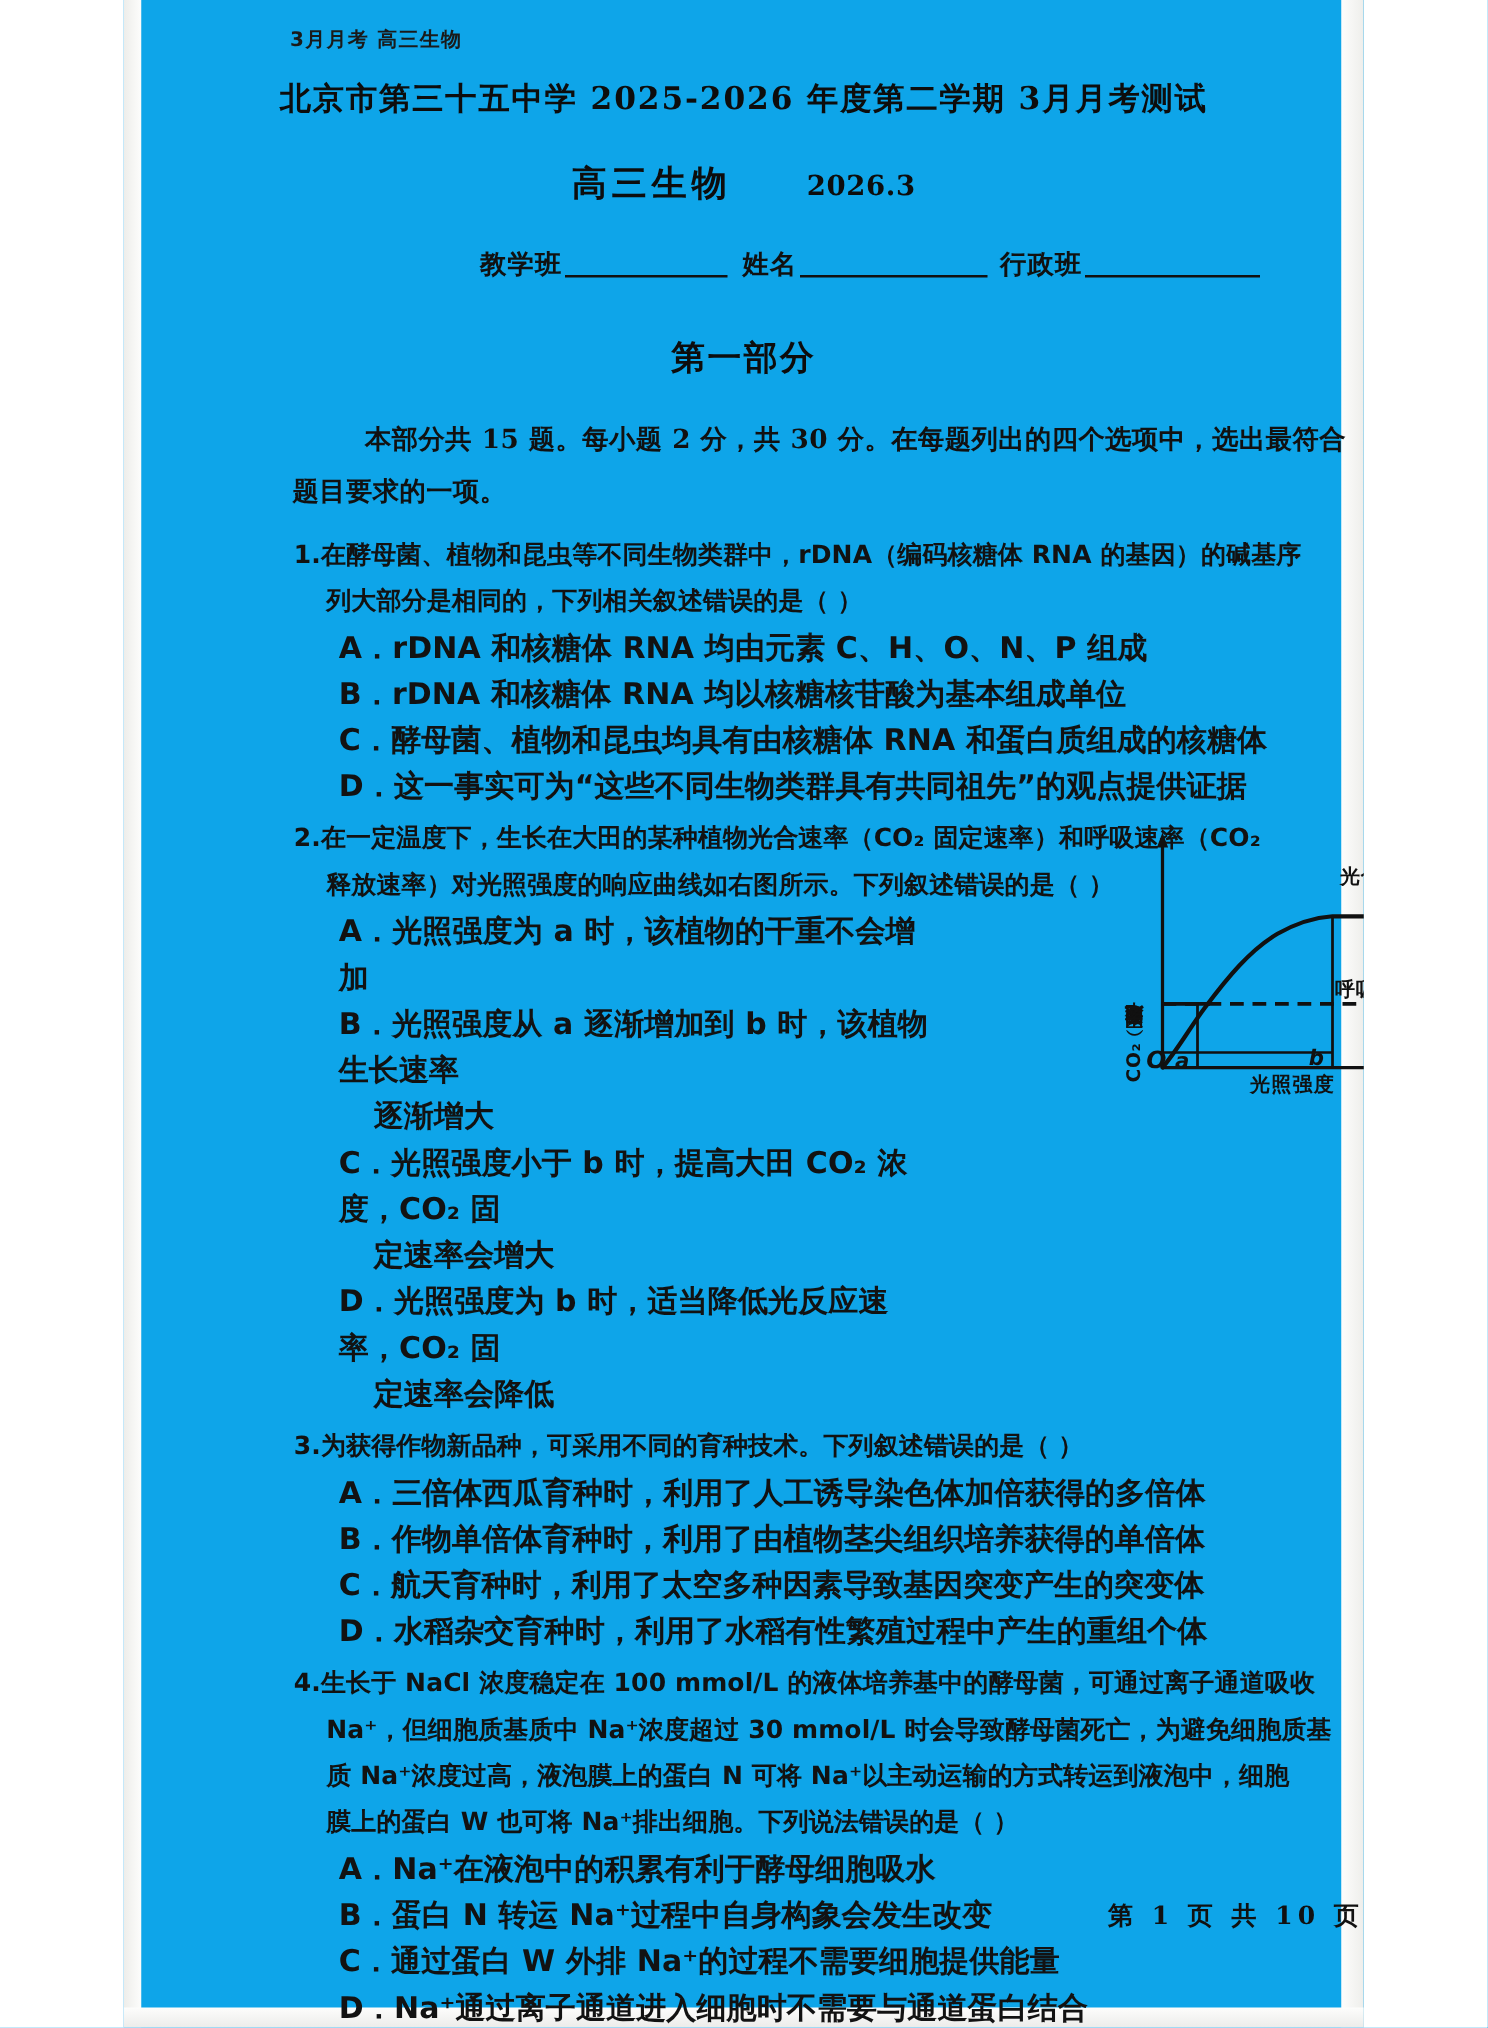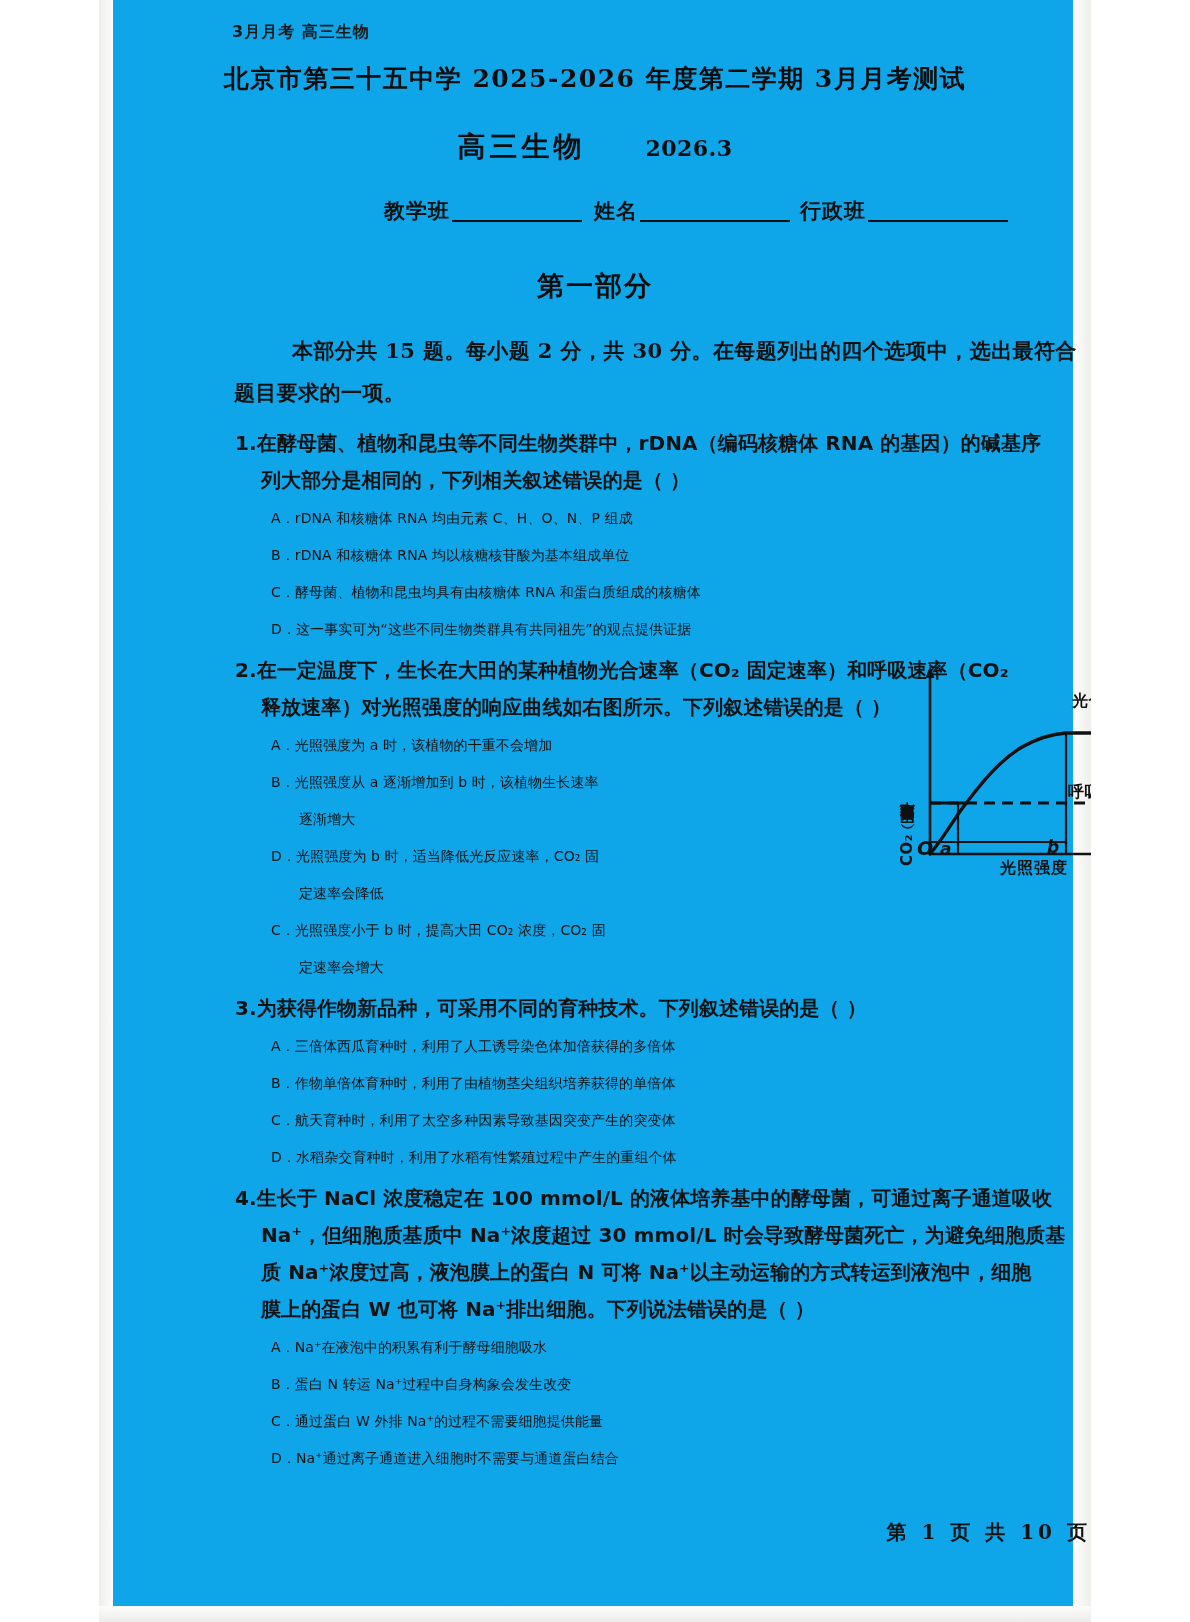--- a/index.html
+++ b/index.html
@@ -147,22 +147,22 @@
     font-size: 20px;
     font-weight: bold;
     line-height: 37px;
     letter-spacing: 0.1px;
     filter: blur(0.18px);
   }
   .q-stem .qnum { }
   .q-stem .cont { display: block; padding-left: 26px; }
   .opts { margin-top: 1px; }
   .opt {
-    font-size: 14px;
-    font-weight: normal;
+    font-size: 24px;
+    font-weight: bold;
     line-height: 37px;
     padding-left: 36px;
     letter-spacing: 0.1px;
     filter: blur(0.18px);
   }
   .opt .cont2 { display: block; padding-left: 28px; }
 
   
   .q2-wrap { position: relative; }
   .q2-narrow { width: 520px; }
@@ -295,22 +295,22 @@
     </div>
 
     <div class="q q2-wrap">
       <div class="q-stem">
         <span class="qnum">2.</span><span>在一定温度下，生长在大田的某种植物光合速率（CO₂ 固定速率）和呼吸速率（CO₂</span>
         <span class="cont">释放速率）对光照强度的响应曲线如右图所示。下列叙述错误的是（    ）</span>
       </div>
       <div class="opts q2-narrow">
         <div class="opt"><span>A．</span><span>光照强度为 a 时，该植物的干重不会增加</span></div>
         <div class="opt"><span>B．</span><span>光照强度从 a 逐渐增加到 b 时，该植物生长速率</span><span class="cont2">逐渐增大</span></div>
+        <div class="opt"><span>C．</span><span>光照强度小于 b 时，提高大田 CO₂ 浓度，CO₂ 固</span><span class="cont2">定速率会增大</span></div>
         <div class="opt"><span>D．</span><span>光照强度为 b 时，适当降低光反应速率，CO₂ 固</span><span class="cont2">定速率会降低</span></div>
-        <div class="opt"><span>C．</span><span>光照强度小于 b 时，提高大田 CO₂ 浓度，CO₂ 固</span><span class="cont2">定速率会增大</span></div>
       </div>
 
       <div class="figure">
         <div class="fig-ylabel">CO₂固定（释放）速率</div>
         <svg class="fig-svg" width="262" height="200" viewBox="0 0 262 200">
 
           <line x1="14" y1="192" x2="14" y2="12" stroke="#111" stroke-width="2.6"></line>
           <polygon points="14,4 9.5,16 18.5,16" fill="#111"></polygon>
 
           <line x1="14" y1="192" x2="246" y2="192" stroke="#111" stroke-width="2.6"></line>

